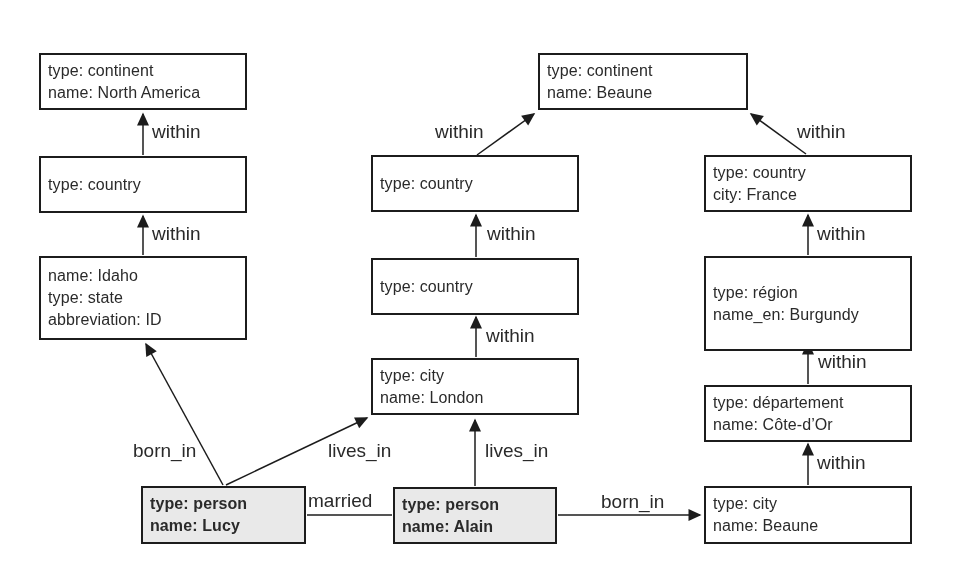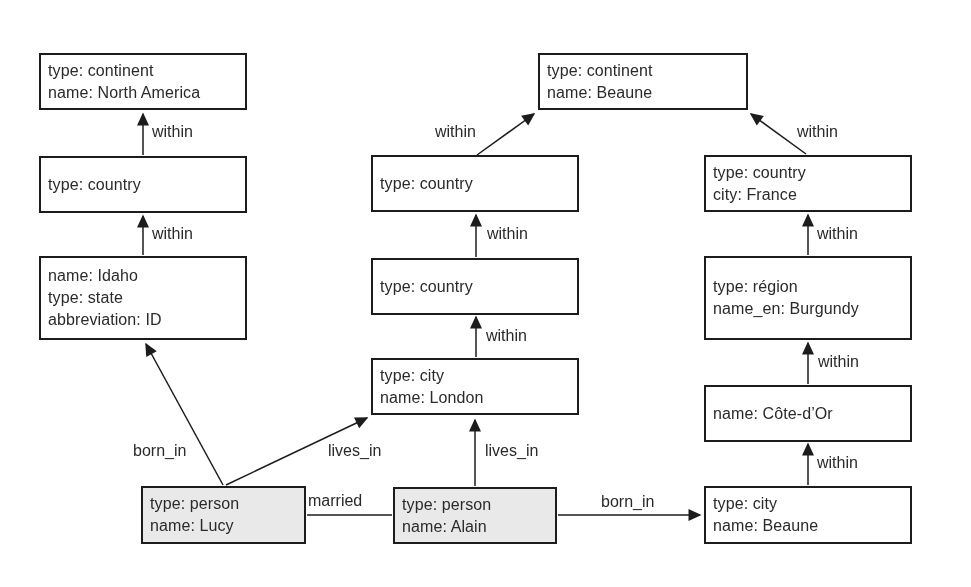--- a/index.html
+++ b/index.html
@@ -28,25 +28,25 @@
     box-sizing:border-box;
     background:var(--node-fill);
     border:2.5px solid var(--border);
     display:flex;flex-direction:column;justify-content:center;
     padding-left:7px;padding-right:6px;
     color:var(--text);
     font-size:16px;line-height:22px;
     letter-spacing:0.1px;
     white-space:nowrap;
   }
-  .node.person{background:var(--person-node-fill);}
+  .node.person{background:var(--person-node-fill);font-weight:bold;}
   .edge-label{
     position:absolute;
     color:var(--text);
-    font-size:16px;line-height:18px;
+    font-size:19px;line-height:18px;
     white-space:nowrap;
   }
 </style>
 </head>
 <body>
 
 <div class="canvas">
 
   <svg class="edges-layer" width="971" height="587" viewBox="0 0 971 587">
     <defs>
@@ -98,31 +98,32 @@
   <div class="node" style="left:39px;top:256px;width:208px;height:84px">
     <div>name: Idaho</div>
     <div>type: state</div>
     <div>abbreviation: ID</div>
   </div>
 
   <div class="node" style="left:371px;top:258px;width:208px;height:57px">
     <div>type: country</div>
   </div>
 
-  <div class="node" style="left:704px;top:256px;width:208px;height:84px">
+  <div class="node" style="left:704px;top:256px;width:208px;height:95px">
     <div>type: région</div>
     <div>name_en: Burgundy</div>
   </div>
 
   <div class="node" style="left:371px;top:358px;width:208px;height:57px">
     <div>type: city</div>
     <div>name: London</div>
   </div>
 
   <div class="node" style="left:704px;top:385px;width:208px;height:57px">
+    <div>type: département</div>
     <div>name: Côte-d’Or</div>
   </div>
 
   <div class="node" style="left:704px;top:486px;width:208px;height:58px">
     <div>type: city</div>
     <div>name: Beaune</div>
   </div>
 
   <div class="node person" style="left:141px;top:486px;width:165px;height:58px">
     <div>type: person</div>

